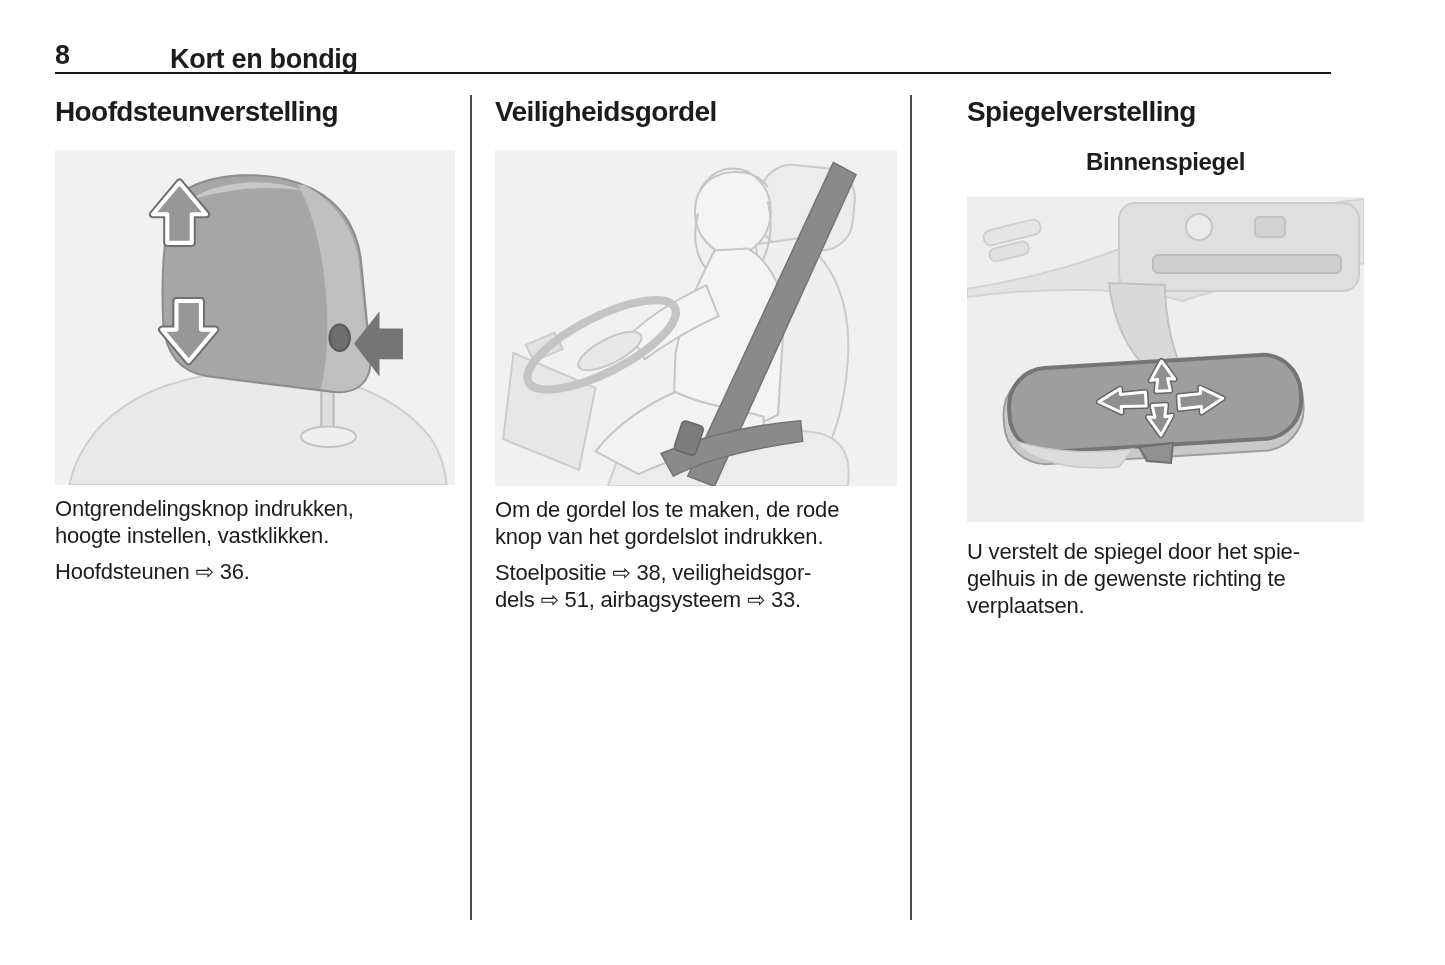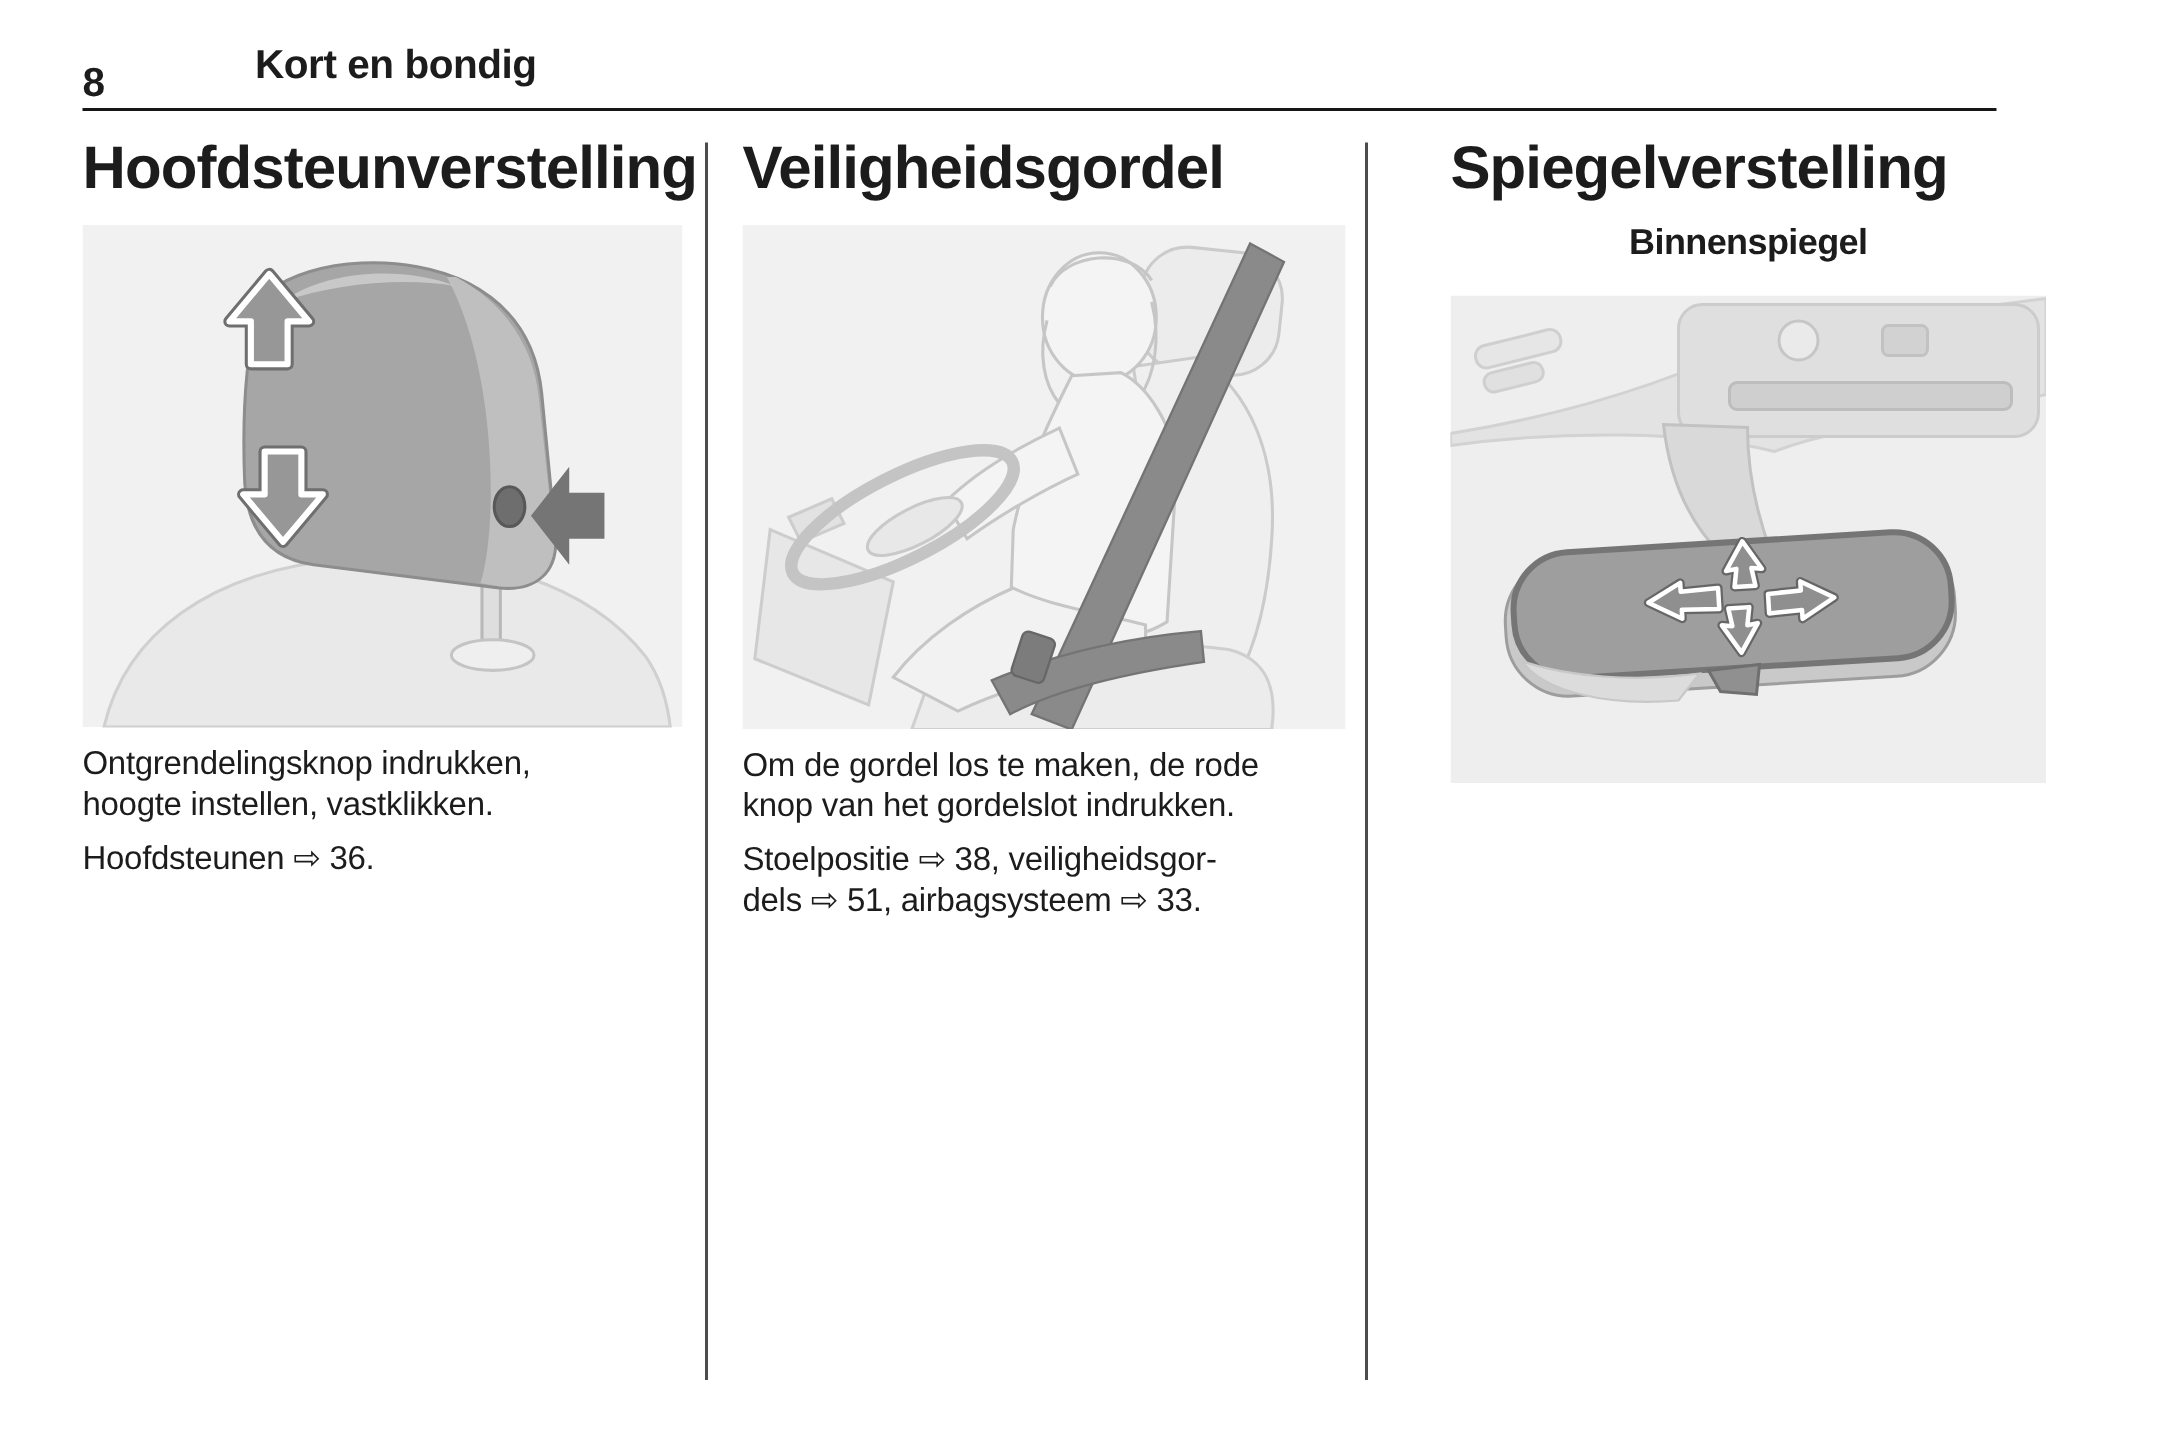--- a/index.html
+++ b/index.html
@@ -2,30 +2,30 @@
 <html><head>
 <meta charset="utf-8">
 <style>
   html,body{margin:0;padding:0;}
   body{
     width:1445px;height:965px;background:#ffffff;position:relative;
     font-family:"Liberation Sans","DejaVu Sans",sans-serif;color:#1c1c1c;
     overflow:hidden;
   }
   .page-number{position:absolute;left:55px;top:40px;font-size:27px;font-weight:bold;}
-  .running-title{position:absolute;left:170px;top:28px;font-size:27px;font-weight:bold;letter-spacing:-0.3px;}
+  .running-title{position:absolute;left:170px;top:44px;font-size:27px;font-weight:bold;letter-spacing:-0.3px;}
   .header-rule{position:absolute;left:55px;top:72px;width:1276px;height:2px;background:#161616;}
   .col{position:absolute;top:95px;}
   .col-1{left:55px;width:400px;}
   .col-2{left:495px;width:402px;}
   .col-3{left:936px;width:397px;padding-left:31px;}
   .v-divider{position:absolute;top:95px;width:2px;height:825px;background:#4d4d4d;}
   .divider-1{left:470px;}
   .divider-2{left:910px;}
-  h2.col-title{margin:0;font-size:40px;line-height:34px;font-weight:bold;letter-spacing:-0.6px;}
+  h2.col-title{margin:0;font-size:28px;line-height:34px;font-weight:bold;letter-spacing:-0.6px;}
   h3.col-subtitle{margin:18px 0 0 0;font-size:24px;line-height:29px;font-weight:bold;letter-spacing:-0.4px;text-align:center;}
   figure{margin:21px 0 0 0;padding:0;}
   figure svg{display:block;width:100%;height:auto;}
   p.body-text{margin:10px 0 0 0;font-size:22px;line-height:27px;white-space:pre-line;letter-spacing:-0.2px;}
   p.body-text + p.body-text{margin-top:9px;}
   .col-3 p.body-text:first-of-type{margin-top:16px;}
 </style>
 </head>
 <body>
 
@@ -132,13 +132,16 @@
           <path d="M197,164 L209,183 L202,182 L204,194 L190,194 L192,182 L185,183 Z" fill="#8f8f8f" stroke="#ffffff" stroke-width="3" stroke-linejoin="round"></path>
           <path d="M192,238 L180,219 L187,220 L185,208 L199,208 L197,220 L204,219 Z" fill="none" stroke="#666666" stroke-width="6" stroke-linejoin="round"></path>
           <path d="M192,238 L180,219 L187,220 L185,208 L199,208 L197,220 L204,219 Z" fill="#8f8f8f" stroke="#ffffff" stroke-width="3" stroke-linejoin="round"></path>
         </g>
       </g>
 
       <path d="M172,250 L206,246 L204,266 L180,264 Z" fill="#909090" stroke="#6f6f6f" stroke-width="2"></path>
       <path d="M48,244 C62,264 104,274 152,270 L166,252 C122,258 78,254 48,244 Z" fill="#dcdcdc" stroke="#c8c8c8" stroke-width="1.5"></path>
     </svg>
   </figure>
+  <p class="body-text">U verstelt de spiegel door het spie-
+gelhuis in de gewenste richting te
+verplaatsen.</p>
 </section>
 
 </body></html>

